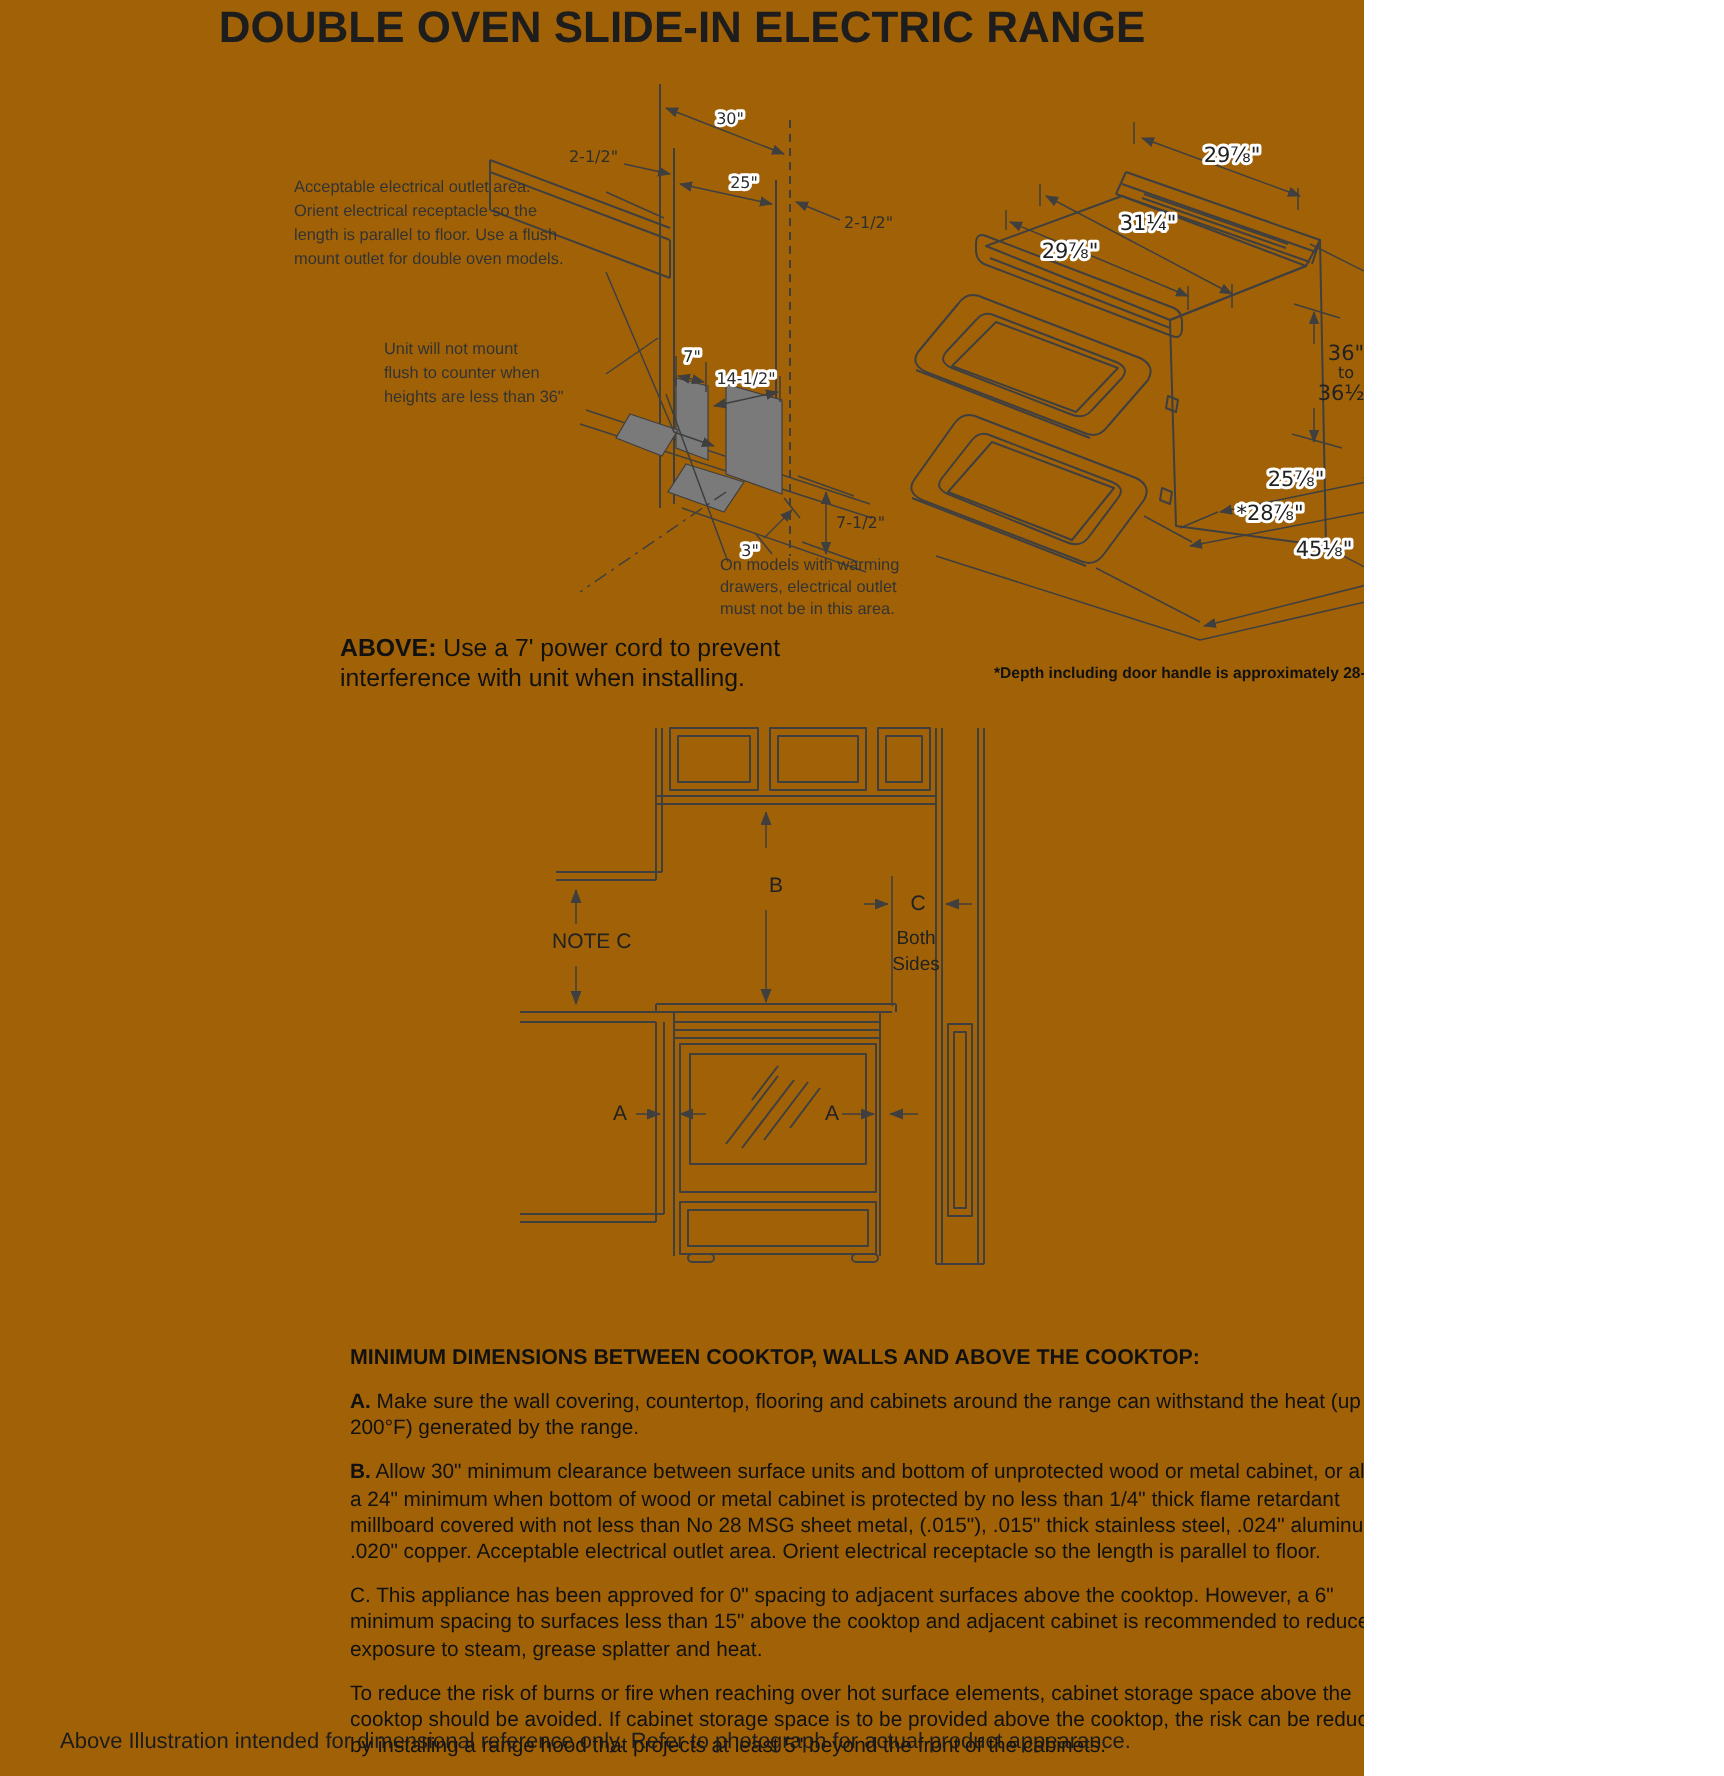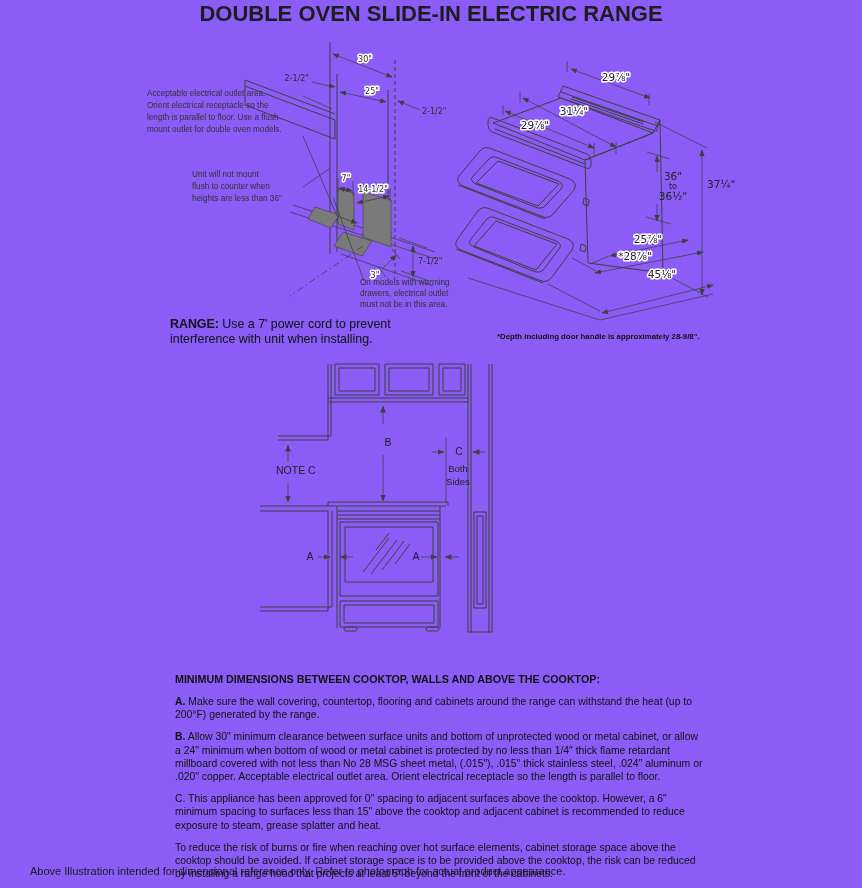--- a/index.html
+++ b/index.html
@@ -1,16 +1,16 @@
 <!DOCTYPE html>
 <html><head>
 <meta charset="utf-8">
 <style>
   html,body{margin:0;padding:0;background:#fff;}
-  .page{position:relative;width:862px;height:888px;background:#8b5cf6;overflow:hidden;
+  .page{position:relative;width:682px;height:888px;background:#a16207;overflow:hidden;
         font-family:"Liberation Sans",sans-serif;color:#1a1a1a;}
   .title{position:absolute;top:1px;left:0;width:100%;margin:0;text-align:center;
          font-size:22px;font-weight:700;color:#1d1d1d;letter-spacing:0;}
   svg.dwg{position:absolute;overflow:visible;}
   .ln{fill:none;stroke:#3f3f3f;stroke-width:1;stroke-linecap:butt;stroke-linejoin:round;}
   .thin{stroke-width:0.75;}
   .dim{stroke-width:0.75;}
   .gray{fill:#7a7a7a;stroke:#3f3f3f;stroke-width:0.6;}
   text{font-family:"DejaVu Sans",sans-serif;}
   .lbl{font-size:8px;fill:#2e2e2e;}
@@ -200,21 +200,21 @@
     <text class="rlbl ko" x="85" y="77" text-anchor="middle">29⅞"</text>
     <text class="rlbl" x="223" y="128" text-anchor="middle">36"</text>
     <text class="rlbl sm" x="223" y="137" text-anchor="middle">to</text>
     <text class="rlbl" x="223" y="148" text-anchor="middle">36½"</text>
     <text class="rlbl" x="257" y="136" text-anchor="start">37¼"</text>
     <text class="rlbl ko" x="198" y="191" text-anchor="middle">25⅞"</text>
     <text class="rlbl ko" x="185" y="208" text-anchor="middle">*28⅞"</text>
     <text class="rlbl ko" x="212" y="226" text-anchor="middle">45⅛"</text>
   </svg>
 
-  <div class="note"><b>RANGE:</b> <span>Use a 7' power cord to prevent interference with unit when installing.</span></div>
+  <div class="note"><b>ABOVE:</b> <span>Use a 7' power cord to prevent interference with unit when installing.</span></div>
 
   <div class="footnote">*Depth including door handle is approximately 28-9/8".</div>
 
   <svg class="dwg" style="left:258px;top:360px;" width="240" height="280" viewBox="0 0 240 280">
     <defs>
       <marker id="am" markerWidth="10" markerHeight="8" refX="6.5" refY="2.75" orient="auto-start-reverse" markerUnits="userSpaceOnUse">
         <path d="M0,0 L7,2.75 L0,5.5 Z" fill="#3f3f3f"></path>
       </marker>
     </defs>
 

